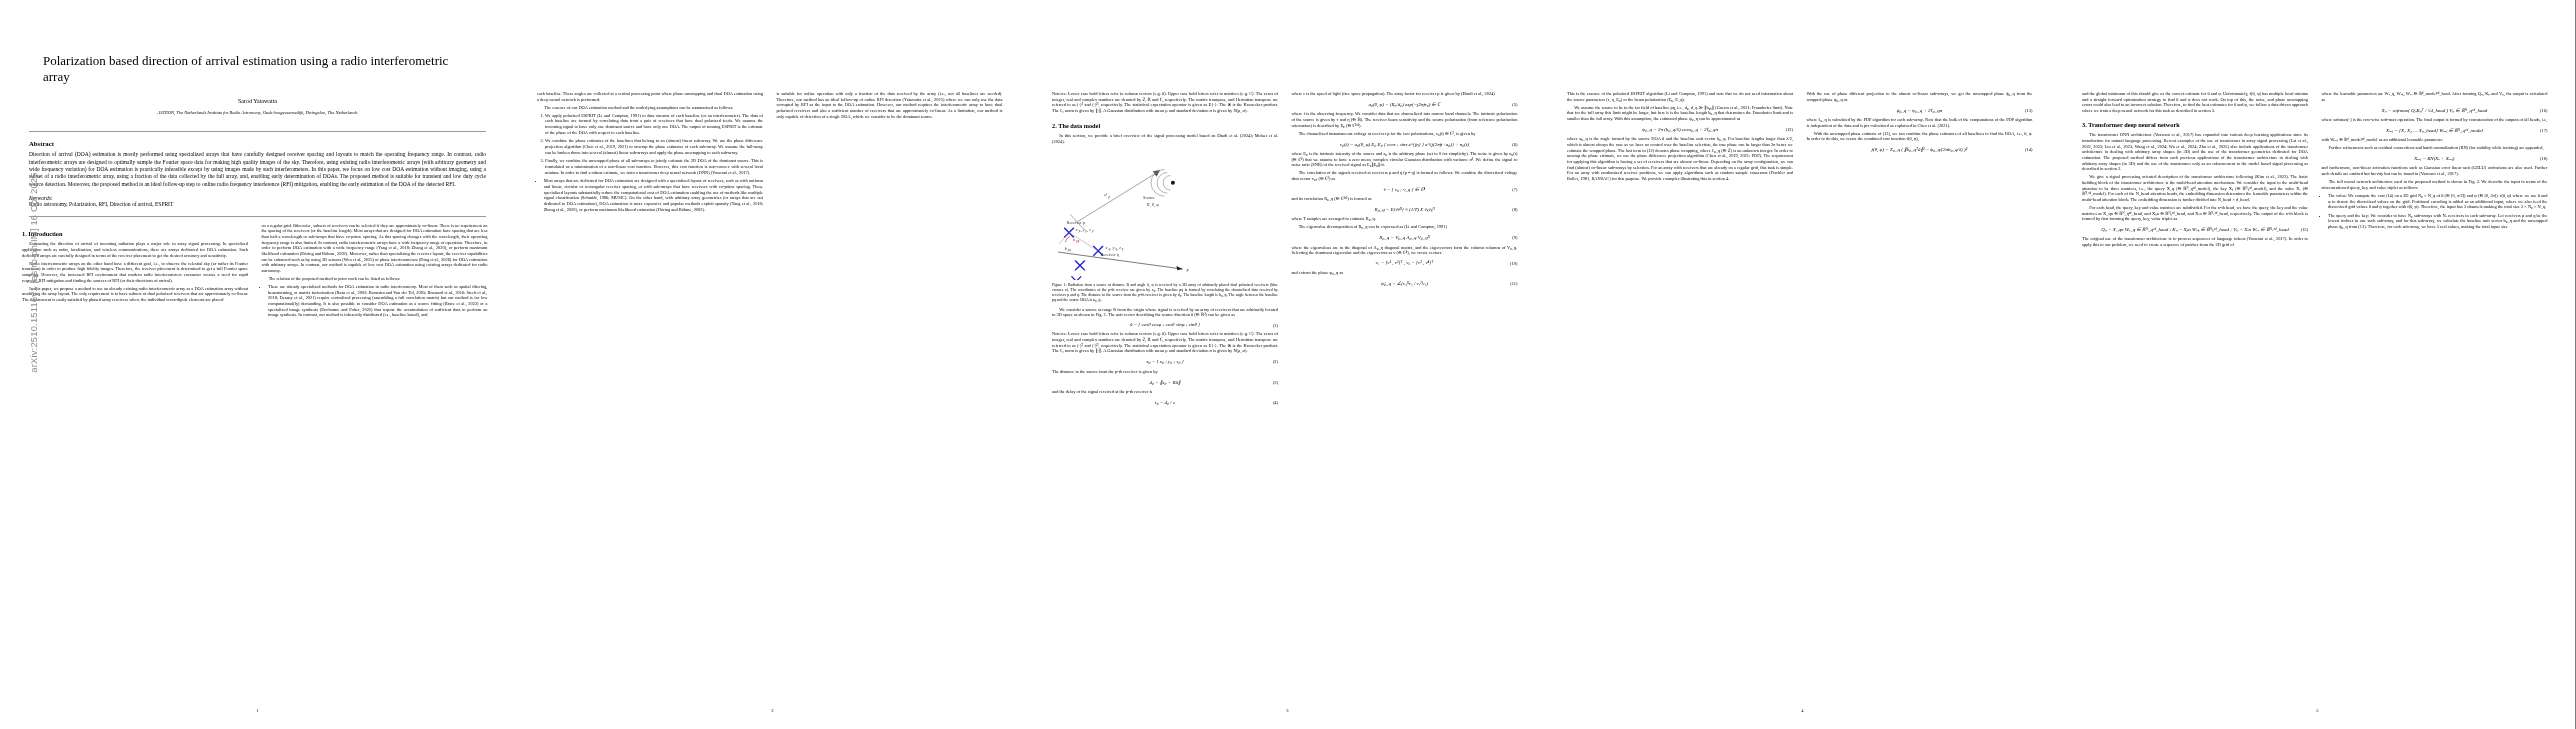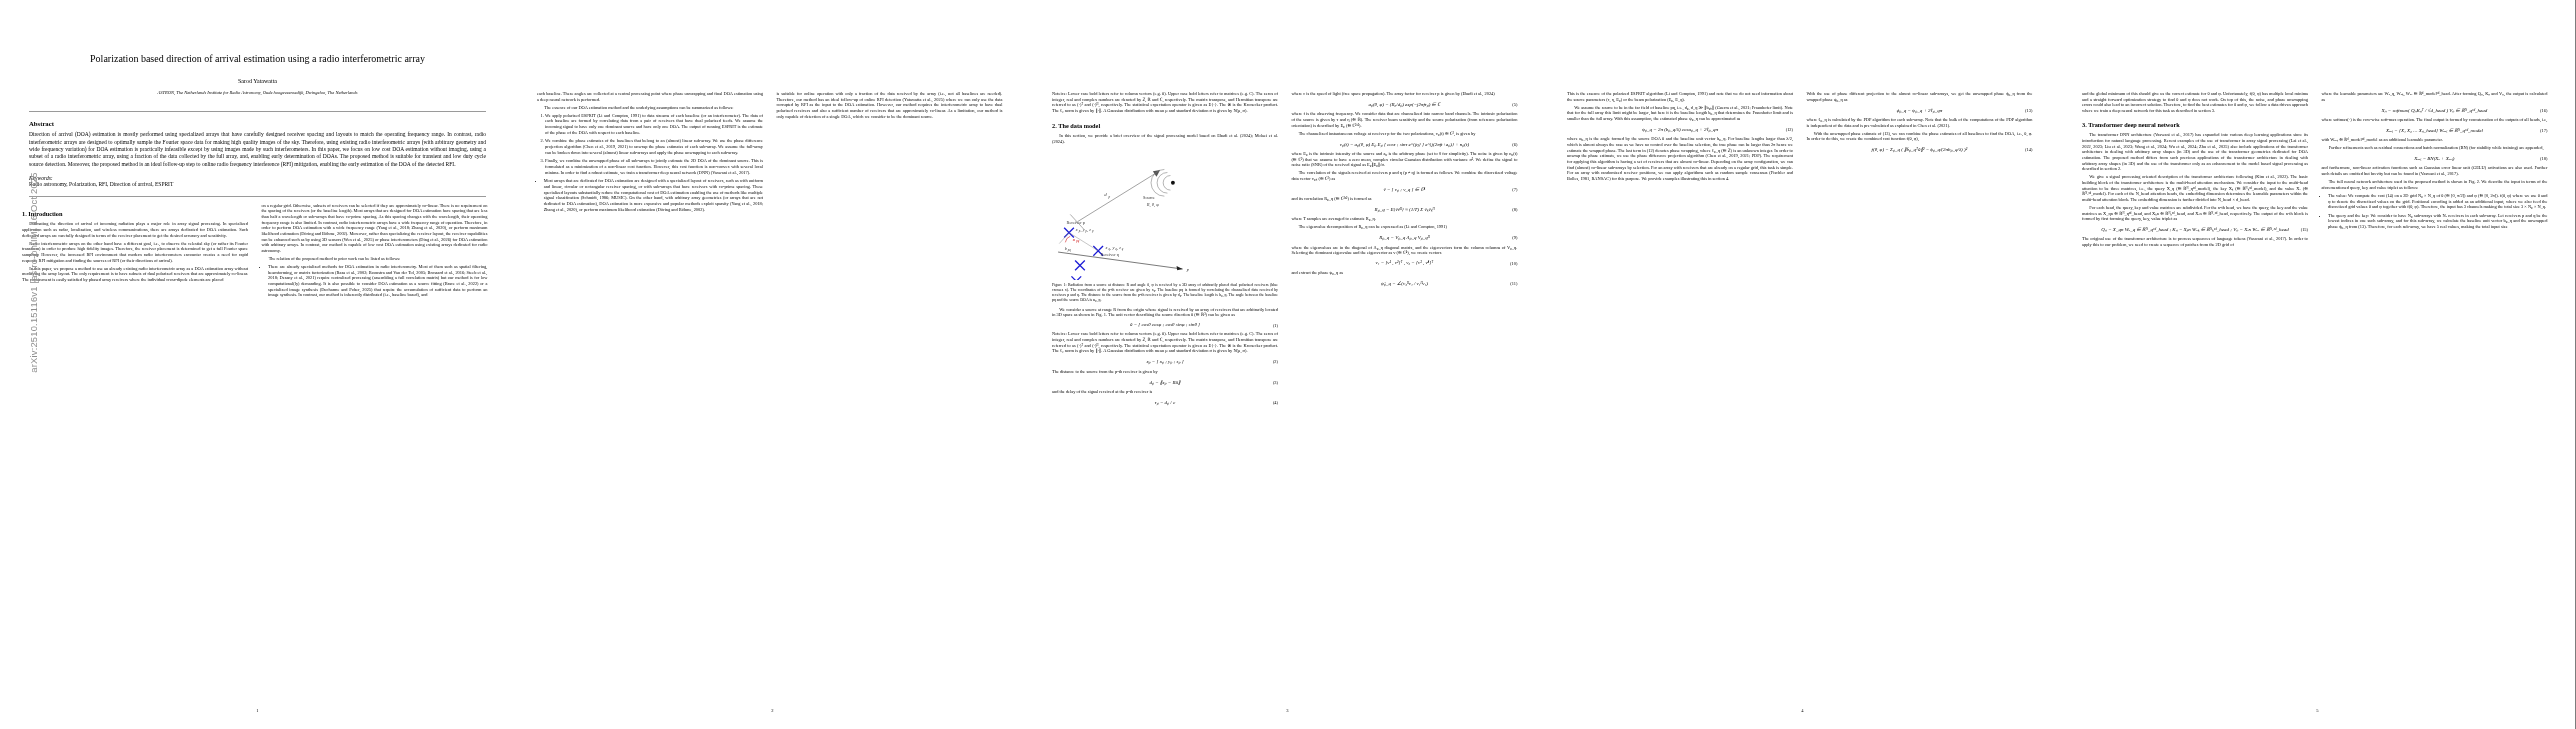--- a/index.html
+++ b/index.html
@@ -30,22 +30,21 @@
     font-family:"Liberation Sans", sans-serif;
     font-size:9.4px;
     color:#8d8d8d;
     letter-spacing:0.2px;
     white-space:nowrap;
     text-align:center;
   }
 
   
   .title {
-    text-align:center;
-    font-size:10px;
+    font-size:13px;
     margin:53px 43px 0 43px;
     line-height:1.25;
   }
   .author { text-align:center; font-size:6px; margin-top:12px; }
   .affil  { text-align:center; font-size:4.5px; font-style:italic; margin-top:6.7px; }
 
   .rule { border:0; border-top:0.6px solid #9a9a9a; margin:16px 29px 0 29px; }
   .rule.tight { margin-top:8.5px; }
 
   .abstract-wrap { margin:8px 29px 0 29px; }

